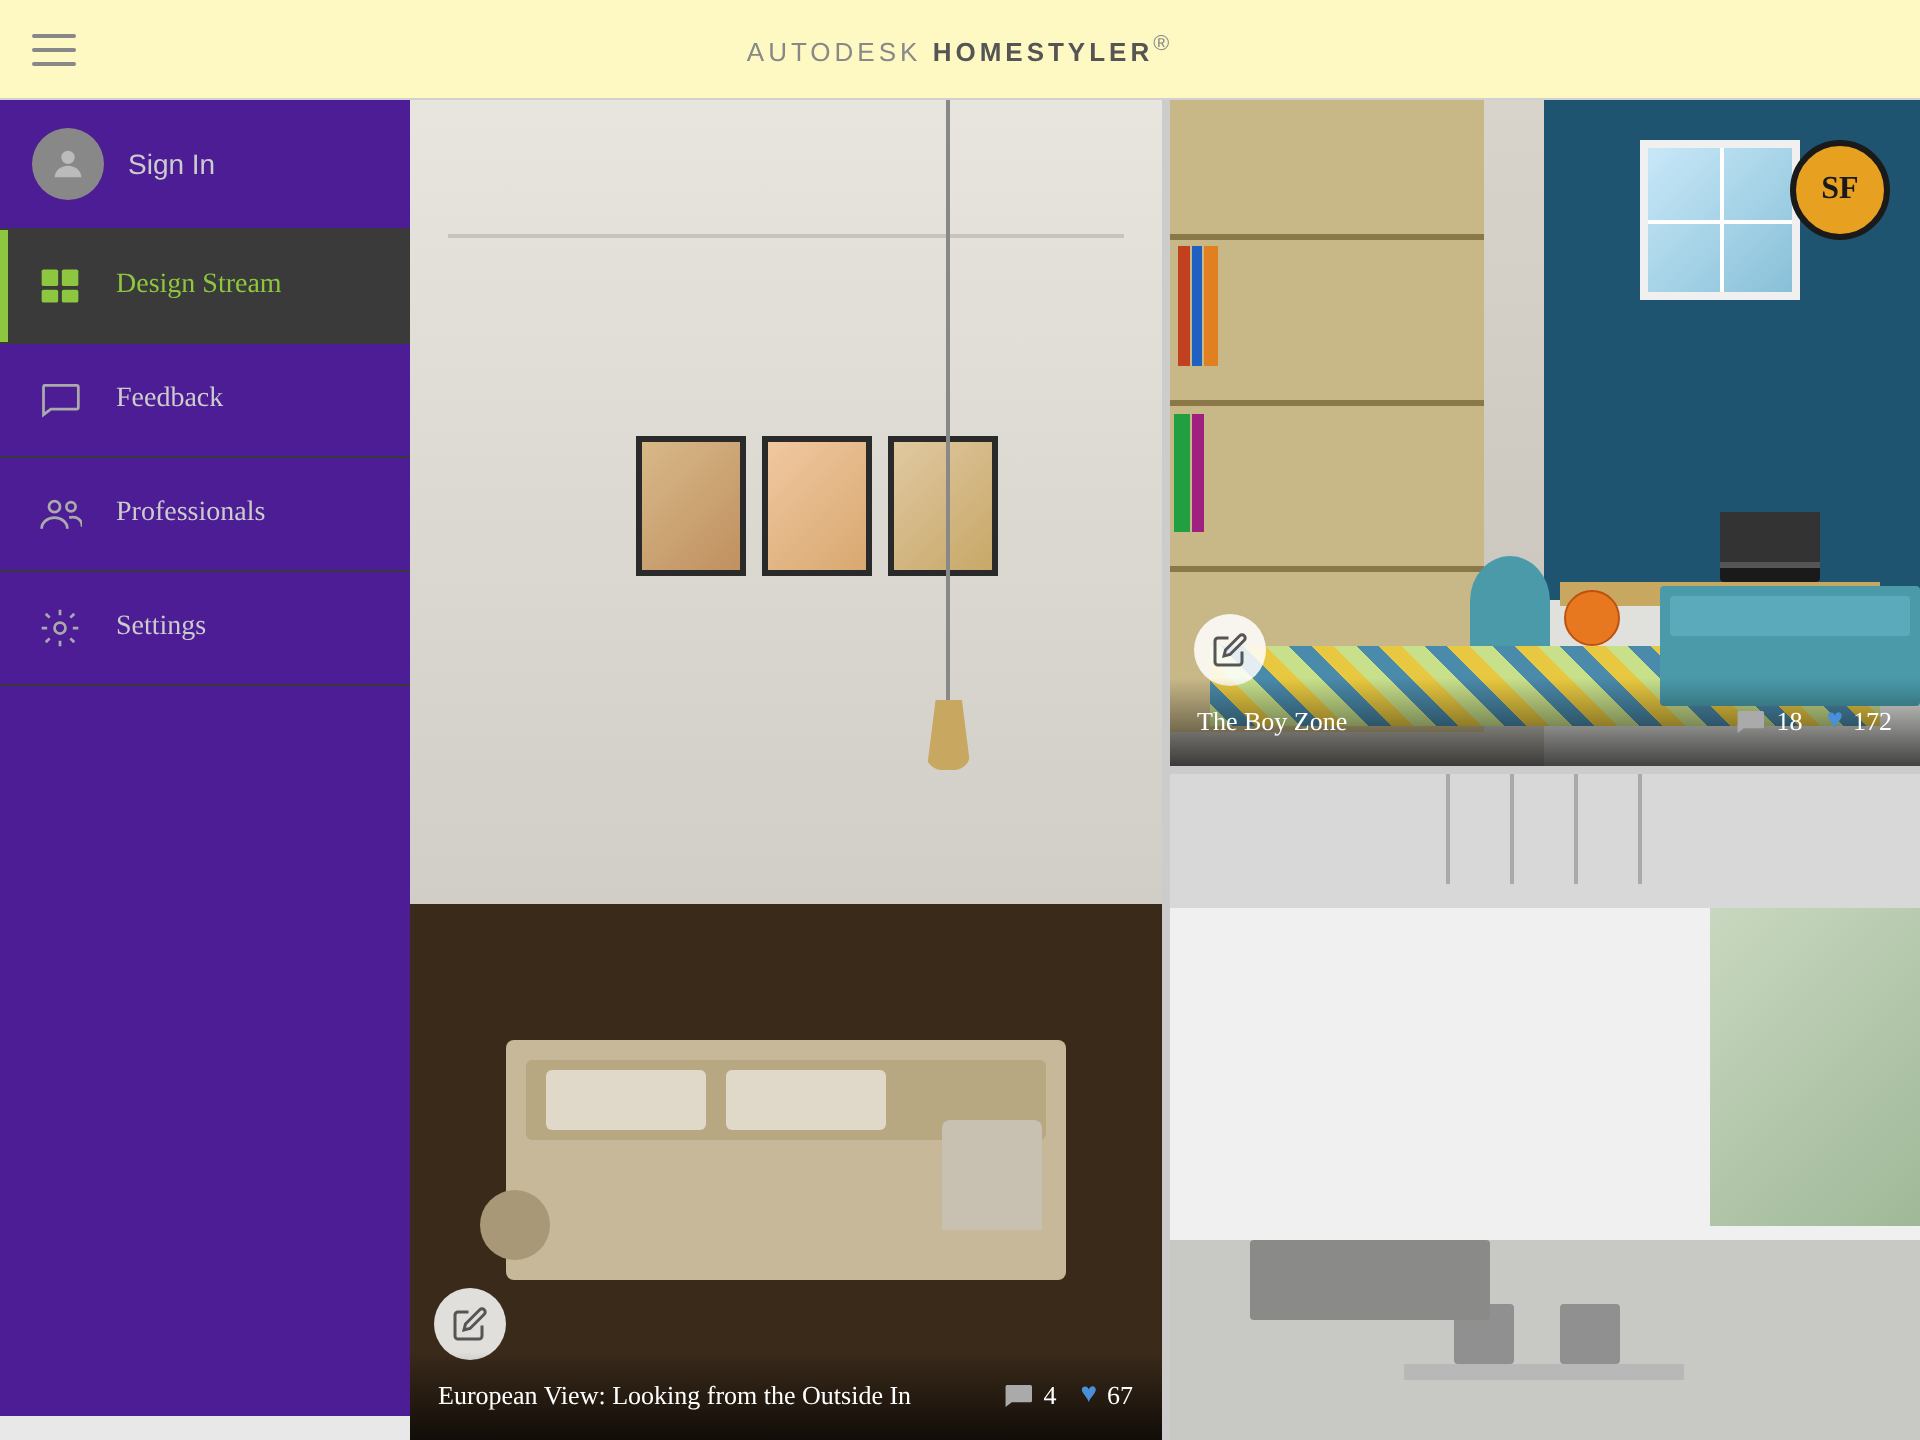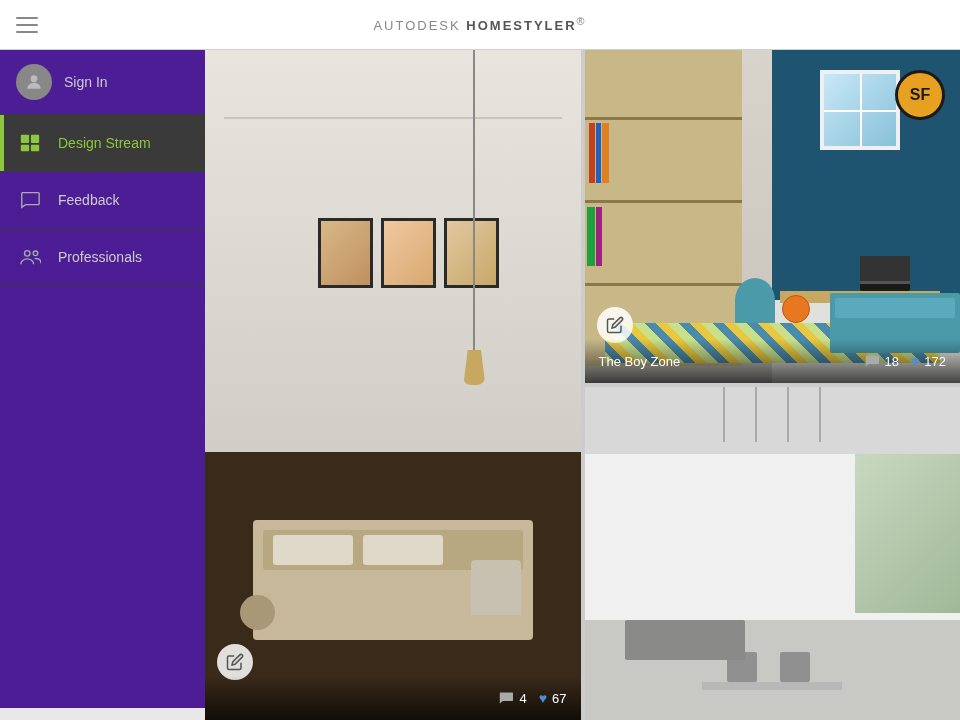--- a/index.html
+++ b/index.html
@@ -9,21 +9,21 @@
       overflow: hidden;
       font-family: 'Helvetica Neue', Arial, sans-serif;
       background: #e8e8e8;
     }
 
     
     #top-bar {
       position: absolute;
       top: 0; left: 0; right: 0;
       height: 50px;
-      background: #ffffff;
+      background: #fef9c3;
       border-bottom: 1px solid #d0d0d0;
       display: flex;
       align-items: center;
       justify-content: center;
       z-index: 100;
     }
     #top-bar .menu-icon {
       position: absolute;
       left: 16px;
       display: flex;
@@ -90,20 +90,21 @@
     }
 
     .sidebar-item {
       display: flex;
       align-items: center;
       gap: 14px;
       padding: 14px 16px;
       cursor: pointer;
       border-bottom: 1px solid #3a3a3a;
       position: relative;
+      font-family: Liberation Serif, serif;
     }
     .sidebar-item.active {
       background: #3a3a3a;
     }
     .sidebar-item.active .item-label {
       color: #8dc63f;
     }
     .sidebar-item .item-icon {
       width: 28px;
       height: 28px;
@@ -137,20 +138,21 @@
       grid-template-rows: 1fr 1fr;
       gap: 4px;
       background: #ccc;
       overflow: hidden;
     }
 
     .design-card {
       position: relative;
       overflow: hidden;
       background: #b91c1c;
+      font-family: Liberation Serif, serif;
     }
     .design-card.large {
       grid-row: span 2;
     }
 
     
     .bedroom-scene {
       width: 100%;
       height: 100%;
       position: relative;
@@ -409,21 +411,21 @@
     
     .card-overlay {
       position: absolute;
       bottom: 0;
       left: 0;
       right: 0;
       padding: 10px 14px;
       background: linear-gradient(0deg, rgba(0,0,0,0.7) 0%, transparent 100%);
       display: flex;
       align-items: center;
-      justify-content: flex-end;
+      justify-content: center;
       min-height: 44px;
     }
     .card-title {
       color: #fff;
       font-size: 13px;
       font-weight: 400;
       flex: 1;
     }
     .card-stats {
       display: flex;
@@ -525,20 +527,29 @@
       <svg class="icon-svg" viewBox="0 0 24 24">
         <circle cx="9" cy="8" r="3" fill="none" stroke="#aaa" stroke-width="1.5"></circle>
         <path d="M2 20c0-3.3 3-6 7-6s7 2.7 7 6" fill="none" stroke="#aaa" stroke-width="1.5"></path>
         <circle cx="18" cy="8" r="2.5" fill="none" stroke="#aaa" stroke-width="1.5"></circle>
         <path d="M17 14c1.3-.4 2.7-.4 4 0a5 5 0 0 1 3 5" fill="none" stroke="#aaa" stroke-width="1.5"></path>
       </svg>
     </div>
     <span class="item-label">Professionals</span>
   </div>
 
+  <div class="sidebar-item">
+    <div class="item-icon">
+      <svg class="icon-svg" viewBox="0 0 24 24">
+        <circle cx="12" cy="12" r="3" fill="none" stroke="#aaa" stroke-width="1.5"></circle>
+        <path d="M12 2v3M12 19v3M4.22 4.22l2.12 2.12M17.66 17.66l2.12 2.12M2 12h3M19 12h3M4.22 19.78l2.12-2.12M17.66 6.34l2.12-2.12" stroke="#aaa" stroke-width="1.5" fill="none"></path>
+      </svg>
+    </div>
+    <span class="item-label">Settings</span>
+  </div>
 </div>
 
 <div id="main">
 
   <div class="design-card large">
 
     <div class="bedroom-scene">
       <div class="bedroom-wall"></div>
 
       <div style="position:absolute;top:0;left:0;right:0;height:62%;background:linear-gradient(180deg,#e8e4de 0%,#d0ccC6 100%);"></div>
@@ -565,20 +576,21 @@
     </div>
 
     <div class="edit-btn">
       <svg width="18" height="18" viewBox="0 0 24 24" fill="none" stroke="#555" stroke-width="2">
         <path d="M11 4H4a2 2 0 0 0-2 2v14a2 2 0 0 0 2 2h14a2 2 0 0 0 2-2v-7"></path>
         <path d="M18.5 2.5a2.121 2.121 0 0 1 3 3L12 15l-4 1 1-4 9.5-9.5z"></path>
       </svg>
     </div>
 
     <div class="card-overlay">
+      <span class="card-title">European View: Looking from the Outside In</span>
       <div class="card-stats">
         <div class="stat-item">
           <svg width="16" height="14" viewBox="0 0 20 18">
             <path d="M2 2h16a1 1 0 0 1 1 1v9a1 1 0 0 1-1 1H6l-4 3V3a1 1 0 0 1 1-1z" fill="#aaa"></path>
           </svg>
           <span>4</span>
         </div>
         <div class="stat-item">
           <span class="heart-icon">♥</span>
           <span>67</span>

